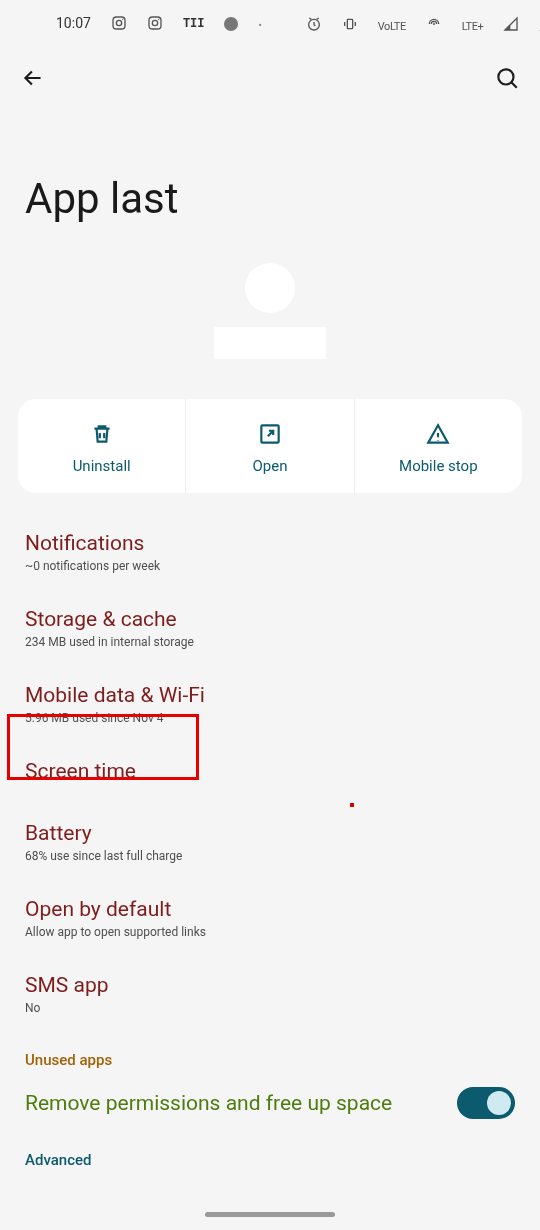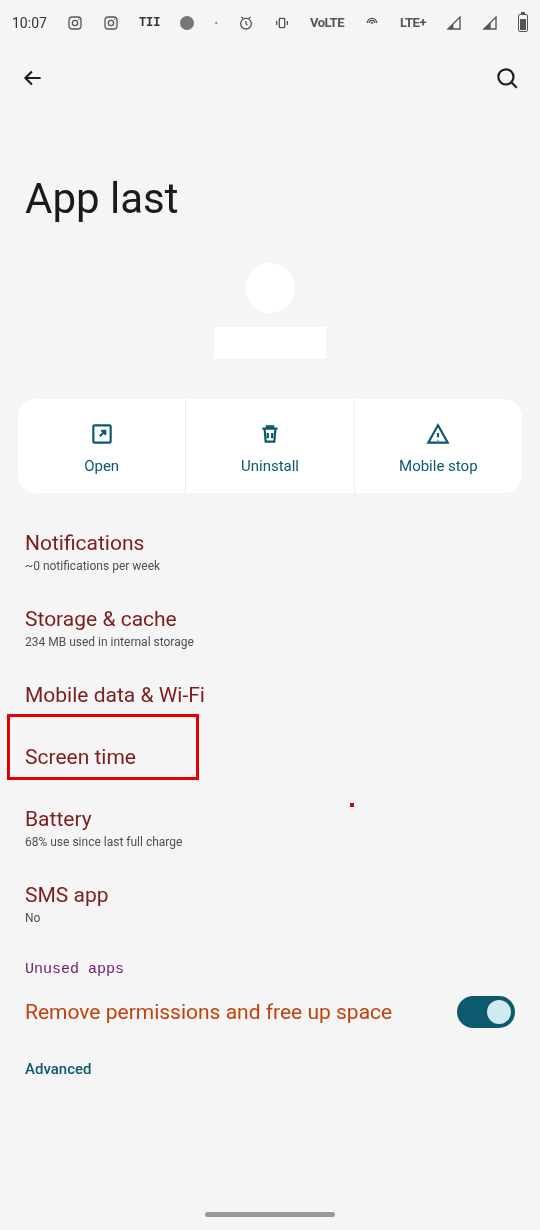--- a/index.html
+++ b/index.html
@@ -1,42 +1,42 @@
 <!DOCTYPE html>
 <html><head>
 <meta charset="utf-8">
 <style>
   * { margin: 0; padding: 0; box-sizing: border-box; font-family: Roboto, -apple-system, sans-serif; }
   body { width: 540px; height: 1230px; background: #f5f5f5; overflow: hidden; position:relative;}
   .status-bar { height: 46px; display: flex; align-items: center; justify-content: space-between; padding: 0 12px; font-size: 14px; color:#333; }
-  .status-left, .status-right { display:flex; align-items:center; gap:20px; }
+  .status-left, .status-right { display:flex; align-items:flex-end; gap:20px;margin-left:44px; }
   .status-left .dot { width:14px; height:14px; border-radius:50%; background:#777; display:inline-block;}
   .status-bar svg { width:16px; height:16px; fill:#555; stroke:#555;}
-  .status-bar .tiny { font-size:13px; font-weight:700; letter-spacing:-0.5px; color:#555; line-height:0.9;}
+  .status-bar .tiny { font-size:11px; font-weight:400; letter-spacing:-0.5px; color:#555; line-height:0.9;}
   .status-right .batt { width:10px; height:18px; border:1px solid #555; border-radius:2px; position:relative;}
   .status-right .batt::before{content:''; position:absolute; top:-3px; left:2px; width:4px; height:2px; background:#555;}
   .status-right .batt::after{content:''; position:absolute; bottom:1px; left:1px; right:1px; height:70%; background:#555;}
   .appbar { height: 68px; display:flex; align-items:center; justify-content:space-between; padding: 0 20px; }
   .page-title { padding: 60px 25px 20px 25px; font-size: 42px; font-weight:400; color:#1a1a1a; }
   .app-hero { text-align:center; padding: 20px 0 30px 0;}
   .app-icon-ph { width:50px; height:50px; background:#fff; border-radius:50%; margin:0 auto 14px auto; }
   .app-name-ph { width:112px; height:32px; background:#fff; margin:0 auto; }
   .action-row { margin: 10px 18px 22px 18px; background:#fff; border-radius:18px; display:flex; }
   .action-row .btn { flex:1; text-align:center; padding: 22px 4px 18px 4px; color:#0b5a6e; display:flex; flex-direction:column; align-items:center; gap:10px; }
   .action-row .btn:not(:last-child){ border-right:1px solid #eee;}
   .action-row .btn svg { width:26px; height:26px; fill:none; stroke:#0b5a6e; stroke-width:2;}
   .action-row .btn span { font-size:15px; }
   .list { padding: 0 25px; }
   .item { padding: 16px 0 18px 0; position:relative;}
   .item .ttl { font-size:21px; color:#7f1d1d; margin-bottom:4px;}
   .item .sub { font-size:12px; color:#4f4f4f; }
   .highlight-box { position:absolute; border:3px solid #e60000; left:7px; width:192px; top:714px; height:66px;}
-  .section-label { font-size:15px; color:#701a75; font-weight:500; padding: 18px 0 4px 0; font-family: Liberation Mono, monospace;}
+  .section-label { font-size:15px; color:#a16207; font-weight:500; padding: 18px 0 4px 0;}
   .toggle-row { display:flex; align-items:center; justify-content:space-between; padding: 14px 0;}
-  .toggle-row .ttl {font-size:21px; color:#c2410c;}
+  .toggle-row .ttl {font-size:21px; color:#4d7c0f;}
   .switch { width:58px; height:32px; background:#0b5a6e; border-radius:20px; position:relative;}
   .switch::after{content:''; position:absolute; right:4px; top:4px; width:24px; height:24px; background:#cfeaf0; border-radius:50%;}
   .advanced { font-size:15px; color:#0b5a6e; font-weight:500; padding: 18px 0 0 0;}
   .navind { position:absolute; bottom:13px; left:50%; transform:translateX(-50%); width:130px; height:5px; background:#999; border-radius:3px;}
   .red-dot{position:absolute; top:803px; left:350px; width:4px; height:4px; background:#d00;}
 </style>
 </head>
 <body>
 
 <div class="status-bar">
@@ -100,57 +100,62 @@
 <div class="page-title">App last</div>
 
 <div class="app-hero">
   <div class="app-icon-ph"></div>
   <div class="app-name-ph"></div>
 </div>
 
 <div class="action-row">
   <div class="btn">
     <svg viewBox="0 0 24 24">
+        <path d="M5 7h14M9 7V5h6v2M7 7l1 12h8l1-12M10 11v5M14 11v5"></path>
+      </svg>
+    <span>Uninstall</span>
+  </div>
+  <div class="btn">
+    <svg viewBox="0 0 24 24">
         <rect x="4" y="4" width="16" height="16" rx="1"></rect>
         <path d="M10 14l5-5M11 9h4v4"></path>
       </svg>
     <span>Open</span>
-  </div>
-  <div class="btn">
-    <svg viewBox="0 0 24 24">
-        <path d="M5 7h14M9 7V5h6v2M7 7l1 12h8l1-12M10 11v5M14 11v5"></path>
-      </svg>
-    <span>Uninstall</span>
   </div>
   <div class="btn">
     <svg viewBox="0 0 24 24">
         <path d="M12 4L3 20h18L12 4zM12 11v4M12 17.5v.5"></path>
       </svg>
     <span>Mobile stop</span>
   </div>
 </div>
 
 <div class="list">
   <div class="item">
     <div class="ttl">Notifications</div>
     <div class="sub">~0 notifications per week</div>
   </div>
   <div class="item">
     <div class="ttl">Storage &amp; cache</div>
     <div class="sub">234 MB used in internal storage</div>
   </div>
   <div class="item">
     <div class="ttl">Mobile data &amp; Wi-Fi</div>
+    <div class="sub">5.96 MB used since Nov 4</div>
   </div>
   <div class="item">
     <div class="ttl">Screen time</div>
   </div>
   <div class="item">
     <div class="ttl">Battery</div>
     <div class="sub">68% use since last full charge</div>
+  </div>
+  <div class="item">
+    <div class="ttl">Open by default</div>
+    <div class="sub">Allow app to open supported links</div>
   </div>
   <div class="item">
     <div class="ttl">SMS app</div>
     <div class="sub">No</div>
   </div>
 
   <div class="section-label">Unused apps</div>
 
   <div class="toggle-row">
     <div class="ttl">Remove permissions and free up space</div>

